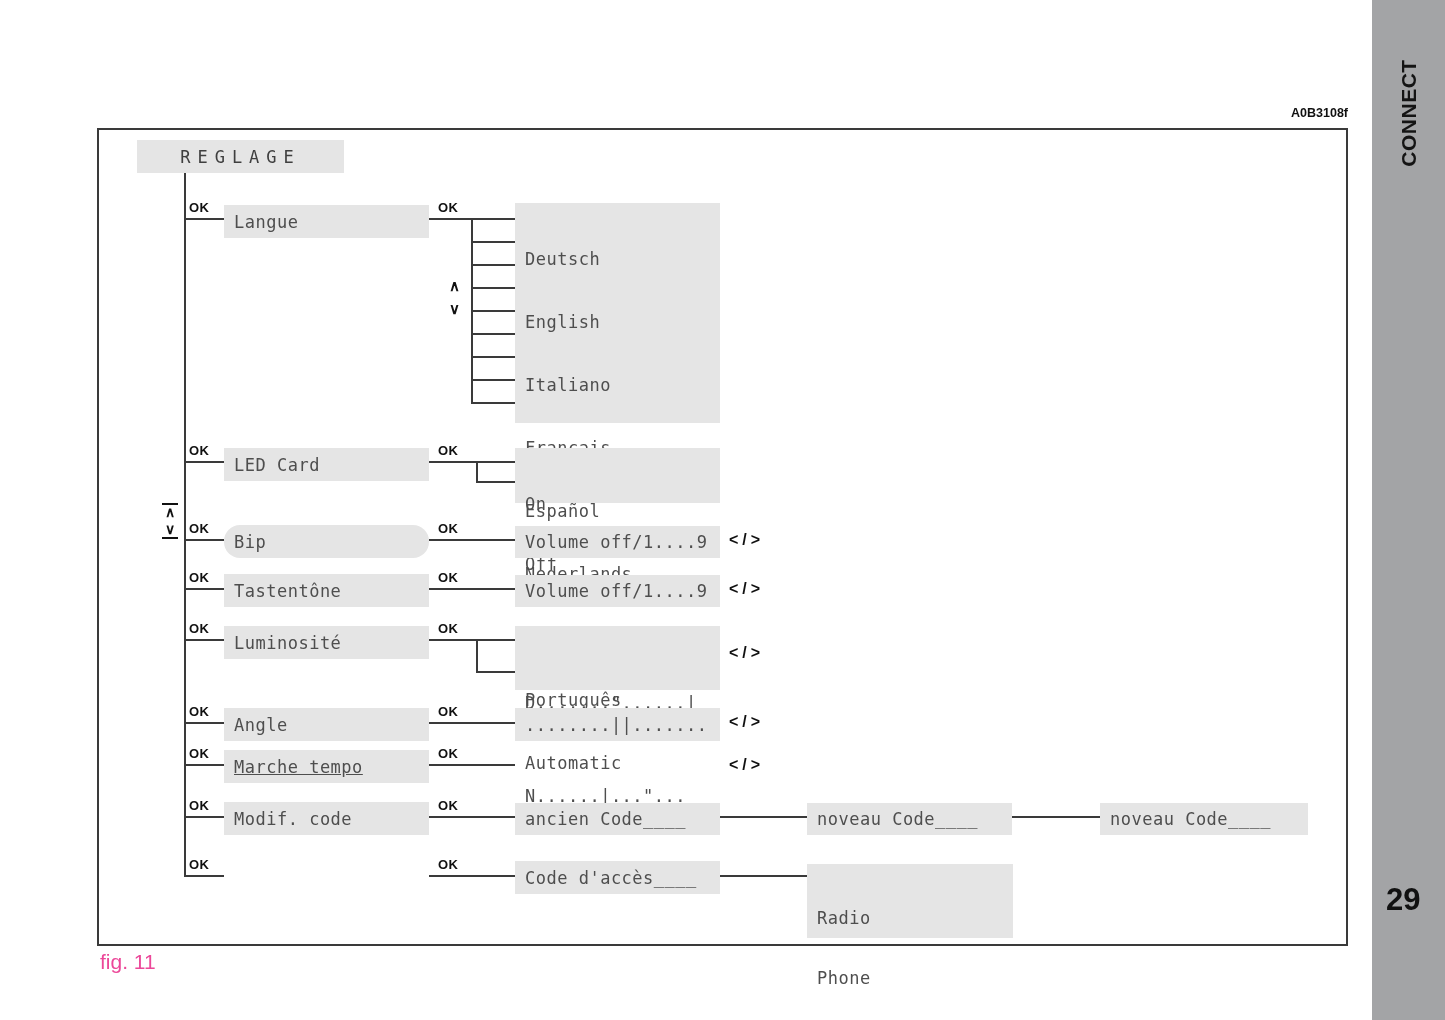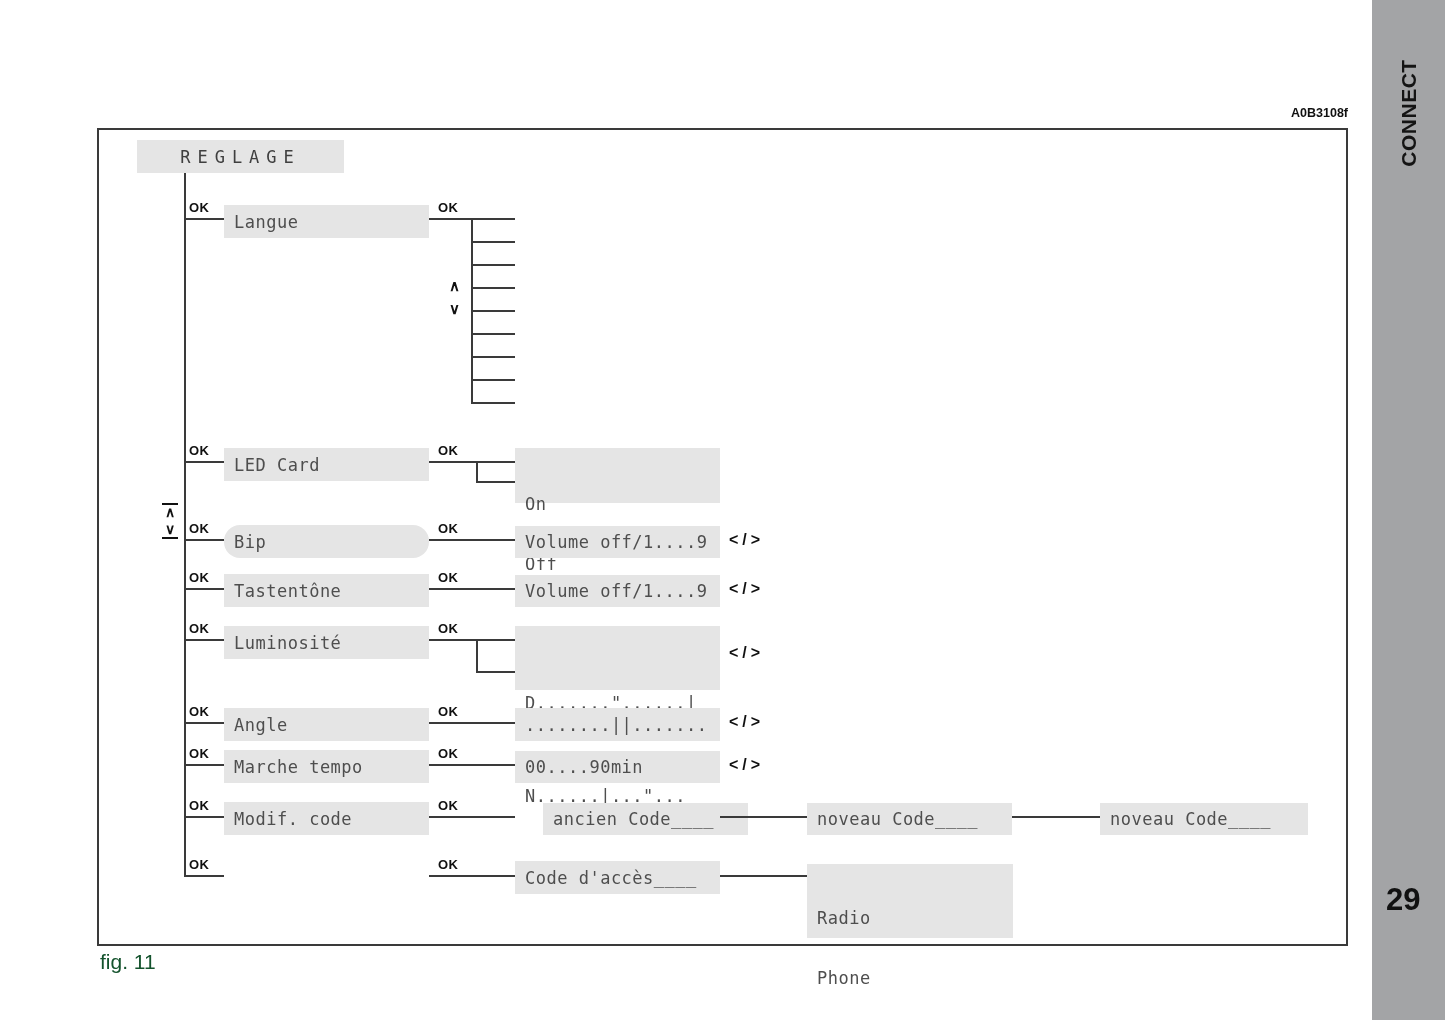--- a/index.html
+++ b/index.html
@@ -25,21 +25,21 @@
   .adj{position:absolute;font-weight:bold;font-size:16px;color:#111;letter-spacing:4px;white-space:pre;}
   
   .chev{position:absolute;font-weight:bold;font-size:15px;color:#111;line-height:1;}
   
   .lim{position:absolute;width:16px;text-align:center;font-weight:bold;font-size:14px;
        color:#111;line-height:1.05;}
   .lim.up{border-top:2.5px solid #111;}
   .lim.down{border-bottom:2.5px solid #111;}
   
   .code{position:absolute;right:97px;top:106px;font-weight:bold;font-size:12.5px;color:#111;}
-  .fig{position:absolute;left:100px;top:950px;font-size:21px;color:#14532d;}
+  .fig{position:absolute;left:100px;top:950px;font-size:21px;color:#ec4899;}
   
   .sidebar{position:absolute;left:1372px;top:0;width:73px;height:1020px;background:#a3a4a6;}
   .tab-wrap{position:absolute;left:0;top:38px;width:73px;height:150px;
             display:flex;align-items:center;justify-content:center;}
   .tab-text{transform:rotate(-90deg);transform-origin:center;font-weight:bold;
             font-size:21px;color:#141414;letter-spacing:0.5px;white-space:nowrap;}
   .pnum{position:absolute;left:1386px;top:882px;font-weight:bold;font-size:31px;color:#111;}
   .opt{line-height:23px;}
 </style>
 </head>
@@ -70,20 +70,31 @@
   <div class="hline" style="left:471px;top:241px;width:44px;"></div>
   <div class="hline" style="left:471px;top:264px;width:44px;"></div>
   <div class="hline" style="left:471px;top:287px;width:44px;"></div>
   <div class="hline" style="left:471px;top:310px;width:44px;"></div>
   <div class="hline" style="left:471px;top:333px;width:44px;"></div>
   <div class="hline" style="left:471px;top:356px;width:44px;"></div>
   <div class="hline" style="left:471px;top:379px;width:44px;"></div>
   <div class="hline" style="left:471px;top:402px;width:44px;"></div>
   <div class="chev" style="left:449px;top:278px;">∧</div>
   <div class="chev" style="left:449px;top:301px;">∨</div>
+  <div class="box multi" style="left:515px;top:203px;width:205px;height:220px;padding-top:5px;">
+    <div class="opt">Deutsch</div>
+    <div class="opt">English</div>
+    <div class="opt">Italiano</div>
+    <div class="opt">Français</div>
+    <div class="opt">Español</div>
+    <div class="opt">Nederlands</div>
+    <div class="opt">Svenska</div>
+    <div class="opt">Português</div>
+    <div class="opt">Automatic</div>
+  </div>
 
   <div class="ok" style="left:189px;top:443px;">OK</div>
   <div class="hline" style="left:185px;top:461px;width:39px;"></div>
   <div class="box single" style="left:224px;top:448px;width:205px;height:33px;">
     <span>LED Card</span>
   </div>
   <div class="ok" style="left:438px;top:443px;">OK</div>
   <div class="hline" style="left:429px;top:461px;width:86px;"></div>
   <div class="vline" style="left:476px;top:461px;height:22px;"></div>
   <div class="hline" style="left:476px;top:481px;width:39px;"></div>
@@ -138,38 +149,35 @@
   </div>
   <div class="ok" style="left:438px;top:704px;">OK</div>
   <div class="hline" style="left:429px;top:722px;width:86px;"></div>
   <div class="box single" style="left:515px;top:708px;width:205px;height:33px;">
     <span>........||.......</span>
   </div>
   <div class="adj" style="left:729px;top:713px;">&lt;/&gt;</div>
 
   <div class="ok" style="left:189px;top:746px;">OK</div>
   <div class="hline" style="left:185px;top:764px;width:39px;"></div>
-  <div class="box single" style="left:224px;top:750px;width:205px;height:33px;">
+  <div class="box single" style="left:224px;top:750px;width:205px;height:33px;text-decoration:underline;">
     <span>Marche tempo</span>
   </div>
   <div class="ok" style="left:438px;top:746px;">OK</div>
   <div class="hline" style="left:429px;top:764px;width:86px;"></div>
-  <div class="box single" style="left:515px;top:751px;width:205px;height:32px;">
-    <span>00....90min</span>
-  </div>
   <div class="adj" style="left:729px;top:756px;">&lt;/&gt;</div>
 
   <div class="ok" style="left:189px;top:798px;">OK</div>
   <div class="hline" style="left:185px;top:816px;width:39px;"></div>
   <div class="box single" style="left:224px;top:802px;width:205px;height:33px;">
     <span>Modif. code</span>
   </div>
   <div class="ok" style="left:438px;top:798px;">OK</div>
   <div class="hline" style="left:429px;top:816px;width:86px;"></div>
-  <div class="box single" style="left:515px;top:803px;width:205px;height:32px;margin-left:28px;">
+  <div class="box single" style="left:515px;top:803px;width:205px;height:32px;">
     <span>ancien Code____</span>
   </div>
   <div class="hline" style="left:720px;top:816px;width:87px;"></div>
   <div class="box single" style="left:807px;top:803px;width:205px;height:32px;">
     <span>noveau Code____</span>
   </div>
   <div class="hline" style="left:1012px;top:816px;width:88px;"></div>
   <div class="box single" style="left:1100px;top:803px;width:208px;height:32px;">
     <span>noveau Code____</span>
   </div>

